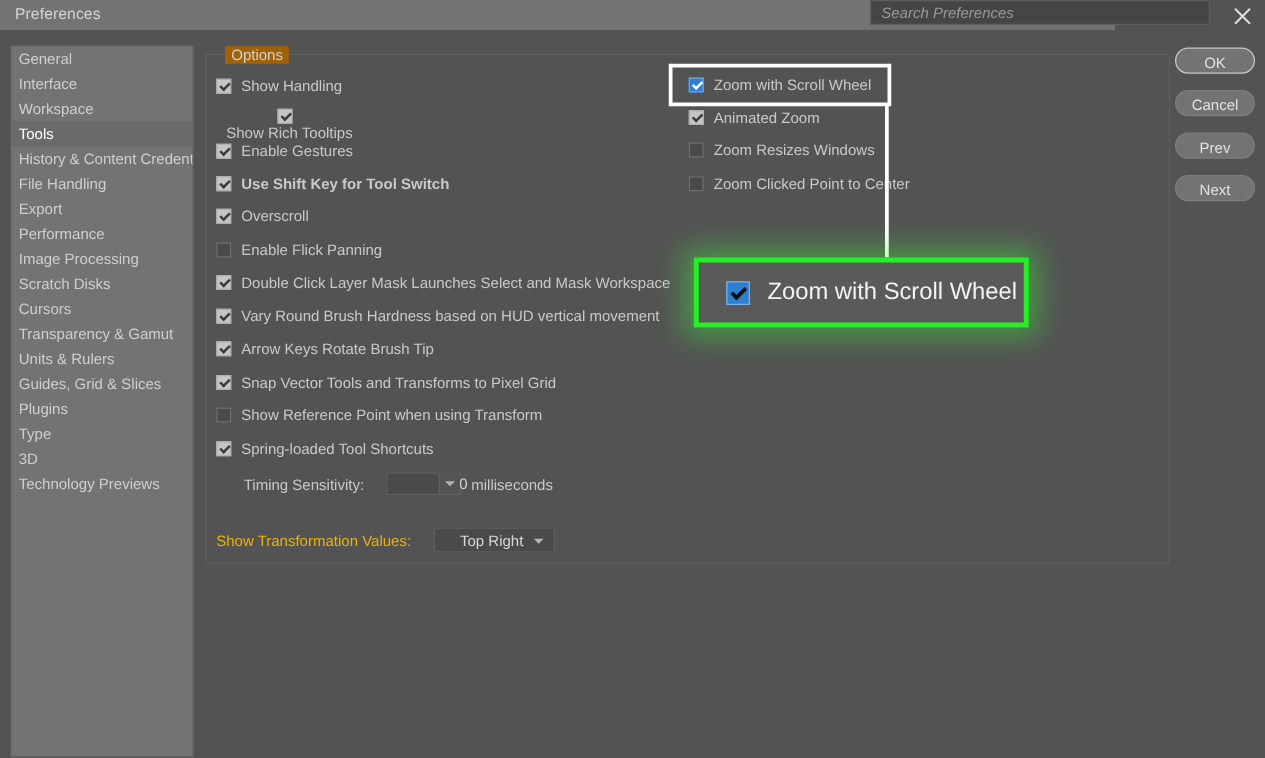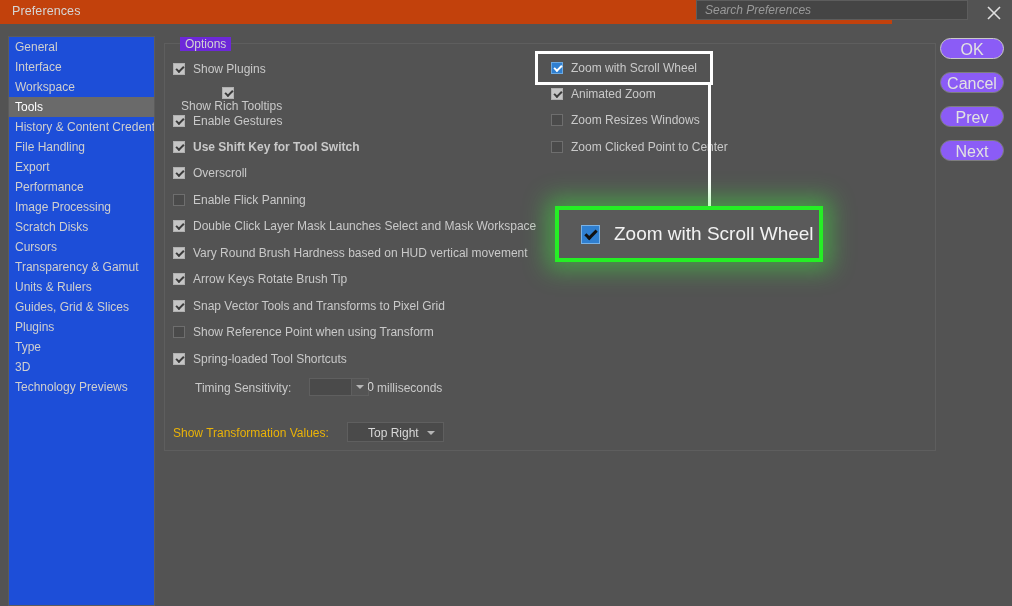--- a/index.html
+++ b/index.html
@@ -16,21 +16,21 @@
     color: #c8c8c8;
     position: relative;
     -webkit-font-smoothing: antialiased;
   }
 
   
   .titlebar {
     position: absolute;
     left: 0; top: 0;
     width: 892px; height: 24px;
-    background: #c2410c;
+    background: #737373;
   }
   .title-text {
     position: absolute;
     left: 12px; top: 4px;
     font-size: 12.5px;
     color: #d6d6d6;
     letter-spacing: .1px;
   }
   .search-box {
     position: absolute;
@@ -53,21 +53,21 @@
     width: 28px; height: 24px;
     cursor: default;
   }
   .close-btn svg { position:absolute; left:6px; top:5px; }
 
   
   .sidebar {
     position: absolute;
     left: 8px; top: 36px;
     width: 147px; height: 570px;
-    background: #1d4ed8;
+    background: #737373;
     border: 1px solid #5c5c5c;
     box-sizing: border-box;
     overflow: hidden;
   }
   .side-item {
     height: 20px;
     line-height: 20px;
     padding-left: 6px;
     font-size: 12px;
     color: #cfcfcf;
@@ -82,21 +82,21 @@
   .groupbox {
     position: absolute;
     left: 164px; top: 43px;
     width: 772px; height: 408px;
     border: 1px solid #5e5e5e;
     box-sizing: border-box;
   }
   .group-label {
     position: absolute;
     left: 180px; top: 37px;
-    background: #6d28d9;
+    background: #a16207;
     padding: 0 5px;
     font-size: 12px;
     color: #d2d2d2;
   }
 
   
   .cbrow {
     position: absolute;
     display: flex;
     align-items: center;
@@ -213,25 +213,25 @@
     border-right: 4px solid transparent;
     border-top: 4px solid #b5b5b5;
   }
 
   
   .btn {
     position: absolute;
     left: 940px;
     width: 64px; height: 21px;
     border-radius: 12px;
-    background: #8b5cf6;
+    background: #737373;
     border: 1px solid #7e7e7e;
     box-sizing: border-box;
     color: #e2e2e2;
-    font-size: 16px;
+    font-size: 12px;
     text-align: center;
     line-height: 22px;
     cursor: default;
   }
   .btn.primary {
     border: 1px solid #c9c9c9;
   }
 
   
   .white-outline {
@@ -323,21 +323,21 @@
     <div class="side-item"><span>3D</span></div>
     <div class="side-item"><span>Technology Previews</span></div>
   </div>
 
 <div class="groupbox"></div>
 <div class="group-label">Options</div>
 
 <div id="left-col">
     <div class="cbrow" style="left: 173px; top: 61px;">
       <span class="cb on"></span>
-      <span class="lbl">Show Plugins</span>
+      <span class="lbl">Show Handling</span>
     </div>
     <div class="cbrow" style="left: 173px; top: 87px; flex-direction: column;">
       <span class="cb on"></span>
       <span class="lbl">Show Rich Tooltips</span>
     </div>
     <div class="cbrow" style="left: 173px; top: 113px;">
       <span class="cb on"></span>
       <span class="lbl">Enable Gestures</span>
     </div>
     <div class="cbrow" style="left: 173px; top: 139px; font-weight: bold;">

